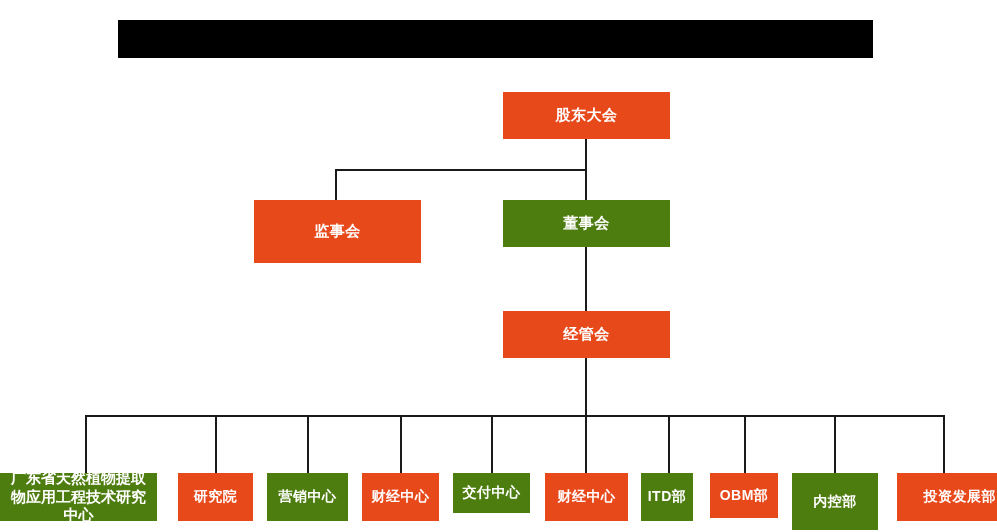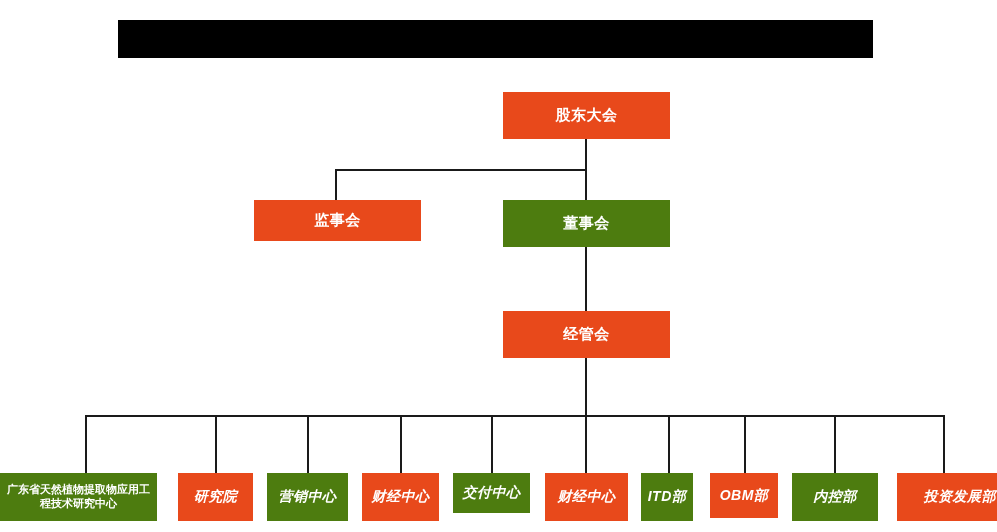--- a/index.html
+++ b/index.html
@@ -31,22 +31,22 @@
     color: #ffffff;
     font-weight: bold;
     letter-spacing: 0.5px;
     line-height: 1.25;
     z-index: 3;
   }
   .node.dark   { background: #e8491b; }
   .node.light  { background: #4d7c0f; }
   .node .label { display: block; padding: 0 4px; }
   .node.size-lg { font-size: 15px; }
-  .node.size-md { font-size: 14px; font-style: italic; }
-  .node.size-xs { font-size: 11px; letter-spacing: 0px; }
+  .node.size-md { font-size: 14px; }
+  .node.size-xs { font-size: 15px; letter-spacing: 0px; }
   .connector {
     position: absolute;
     background: #1a1a1a;
     z-index: 1;
   }
   .connector.v { width: 2px; }
   .connector.h { height: 2px; }
 </style>
 </head>
 <body>
@@ -71,21 +71,21 @@
       <div class="connector v" style="left: 585px; top: 415px; height: 58px;"></div>
       <div class="connector v" style="left: 668px; top: 415px; height: 58px;"></div>
       <div class="connector v" style="left: 744px; top: 415px; height: 58px;"></div>
       <div class="connector v" style="left: 834px; top: 415px; height: 58px;"></div>
       <div class="connector v" style="left: 943px; top: 415px; height: 58px;"></div>
     </div>
   <div id="node-layer">
       <div class="node dark size-lg" style="left: 503px; top: 92px; width: 167px; height: 47px;">
         <span class="label">股东大会</span>
       </div>
-      <div class="node dark size-lg" style="left: 254px; top: 200px; width: 167px; height: 41px;">
+      <div class="node dark size-lg" style="left: 254px; top: 200px; width: 167px; height: 63px;">
         <span class="label">监事会</span>
       </div>
       <div class="node light size-lg" style="left: 503px; top: 200px; width: 167px; height: 47px;">
         <span class="label">董事会</span>
       </div>
       <div class="node dark size-lg" style="left: 503px; top: 311px; width: 167px; height: 47px;">
         <span class="label">经管会</span>
       </div>
       <div class="node light size-xs" style="left: 0px; top: 473px; width: 157px; height: 48px;">
         <span class="label">广东省天然植物提取物应用工程技术研究中心</span>
@@ -104,21 +104,21 @@
       </div>
       <div class="node dark size-md" style="left: 545px; top: 473px; width: 83px; height: 48px;">
         <span class="label">财经中心</span>
       </div>
       <div class="node light size-md" style="left: 641px; top: 473px; width: 52px; height: 48px;">
         <span class="label">ITD部</span>
       </div>
       <div class="node dark size-md" style="left: 710px; top: 473px; width: 68px; height: 45px;">
         <span class="label">OBM部</span>
       </div>
-      <div class="node light size-md" style="left: 792px; top: 473px; width: 86px; height: 48px;">
+      <div class="node light size-md" style="left: 792px; top: 473px; width: 86px; height: 57px;">
         <span class="label">内控部</span>
       </div>
       <div class="node dark size-md" style="left: 897px; top: 473px; width: 103px; height: 48px; justify-content: flex-end;">
         <span class="label">投资发展部</span>
       </div>
     </div>
 
 </div>
 
 </body></html>

